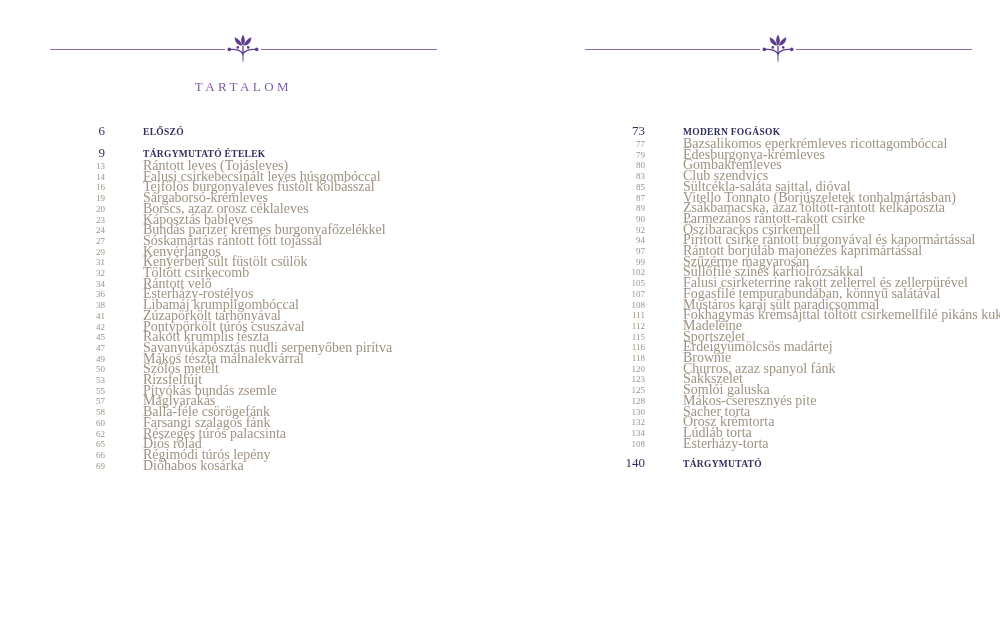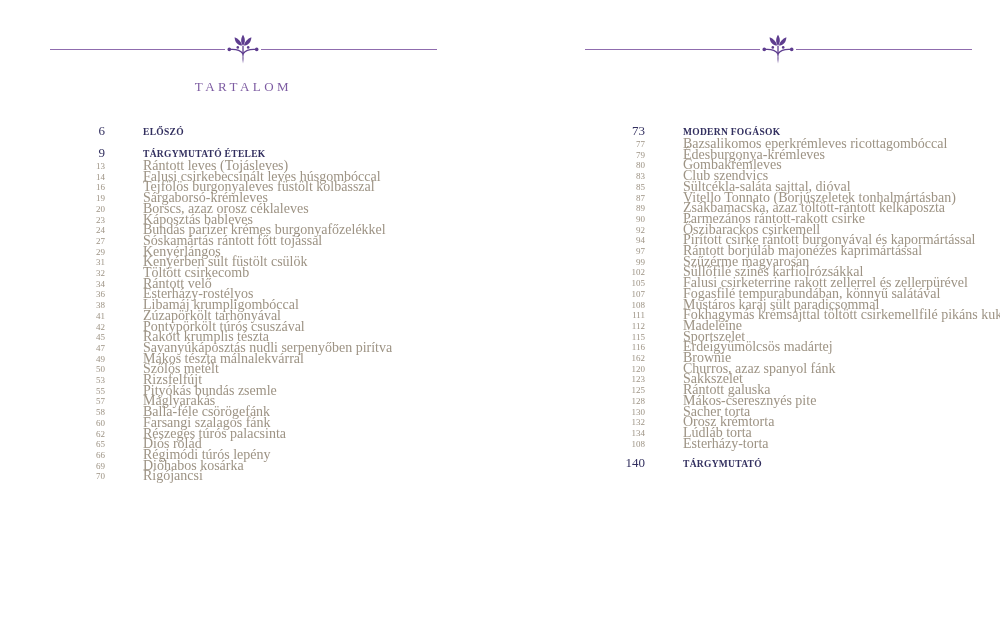--- a/index.html
+++ b/index.html
@@ -189,24 +189,20 @@
             <span class="row-label">Diós rolád</span>
           </div>
           <div class="toc-row">
             <span class="num row-num">66</span>
             <span class="row-label">Régimódi túrós lepény</span>
           </div>
           <div class="toc-row">
             <span class="num row-num">69</span>
             <span class="row-label">Dióhabos kosárka</span>
           </div>
-          <div class="toc-row">
-            <span class="num row-num">70</span>
-            <span class="row-label">Rigójancsi</span>
-          </div>
         </div>
       </div>
   </section>
 
   <section class="page page-right">
     <div class="rule"></div>
     <svg class="ornament" viewBox="0 0 40 30" aria-hidden="true">
       <rect x="2" y="12.5" width="36" height="6" fill="#ffffff"></rect>
       <g fill="currentColor" stroke="none">
         <path d="M20 0.8 C22.3 4.4 22.6 8.2 20 11.8 C17.4 8.2 17.7 4.4 20 0.8 Z"></path>
@@ -304,34 +300,34 @@
           </div>
           <div class="toc-row">
             <span class="num row-num">115</span>
             <span class="row-label">Sportszelet</span>
           </div>
           <div class="toc-row">
             <span class="num row-num">116</span>
             <span class="row-label">Erdeigyümölcsös madártej</span>
           </div>
           <div class="toc-row">
-            <span class="num row-num">162</span>
+            <span class="num row-num">118</span>
             <span class="row-label">Brownie</span>
           </div>
           <div class="toc-row">
             <span class="num row-num">120</span>
             <span class="row-label">Churros, azaz spanyol fánk</span>
           </div>
           <div class="toc-row">
             <span class="num row-num">123</span>
             <span class="row-label">Sakkszelet</span>
           </div>
           <div class="toc-row">
             <span class="num row-num">125</span>
-            <span class="row-label">Rántott galuska</span>
+            <span class="row-label">Somlói galuska</span>
           </div>
           <div class="toc-row">
             <span class="num row-num">128</span>
             <span class="row-label">Mákos-cseresznyés pite</span>
           </div>
           <div class="toc-row">
             <span class="num row-num">130</span>
             <span class="row-label">Sacher torta</span>
           </div>
           <div class="toc-row">

